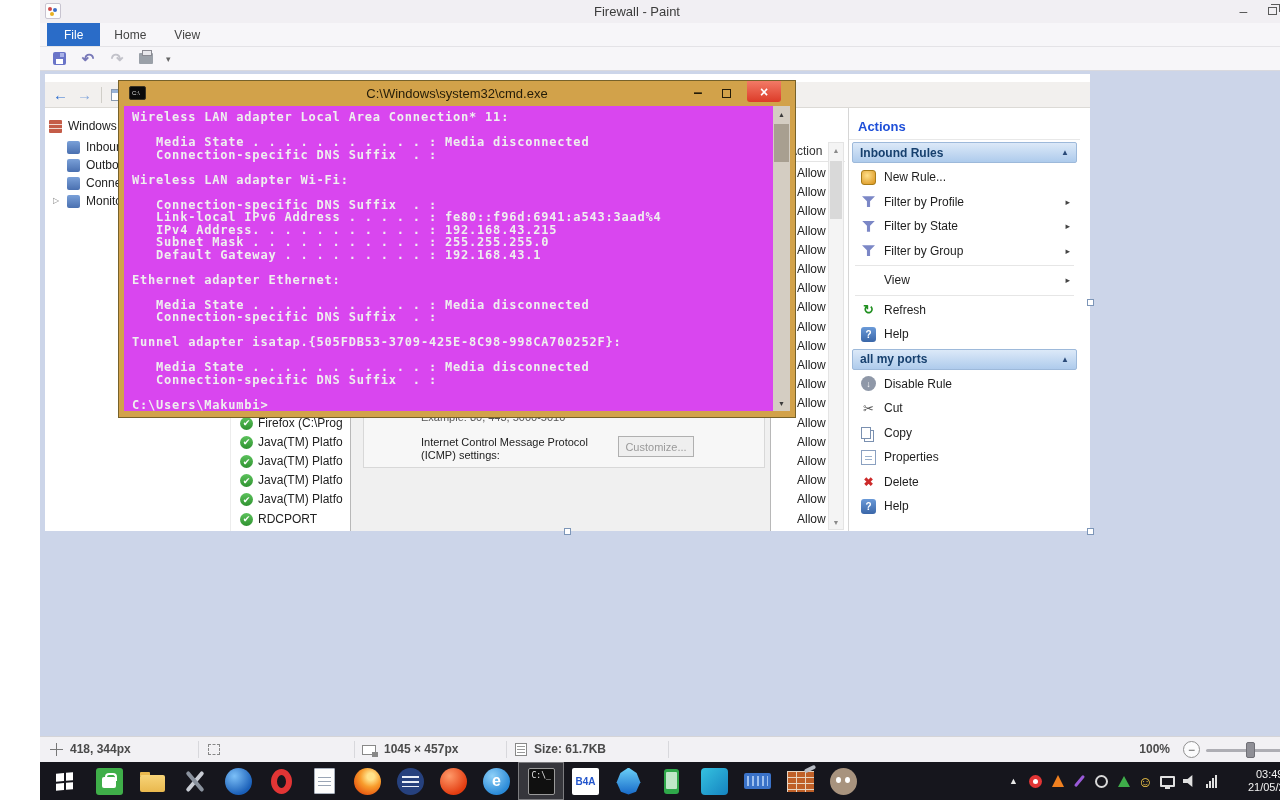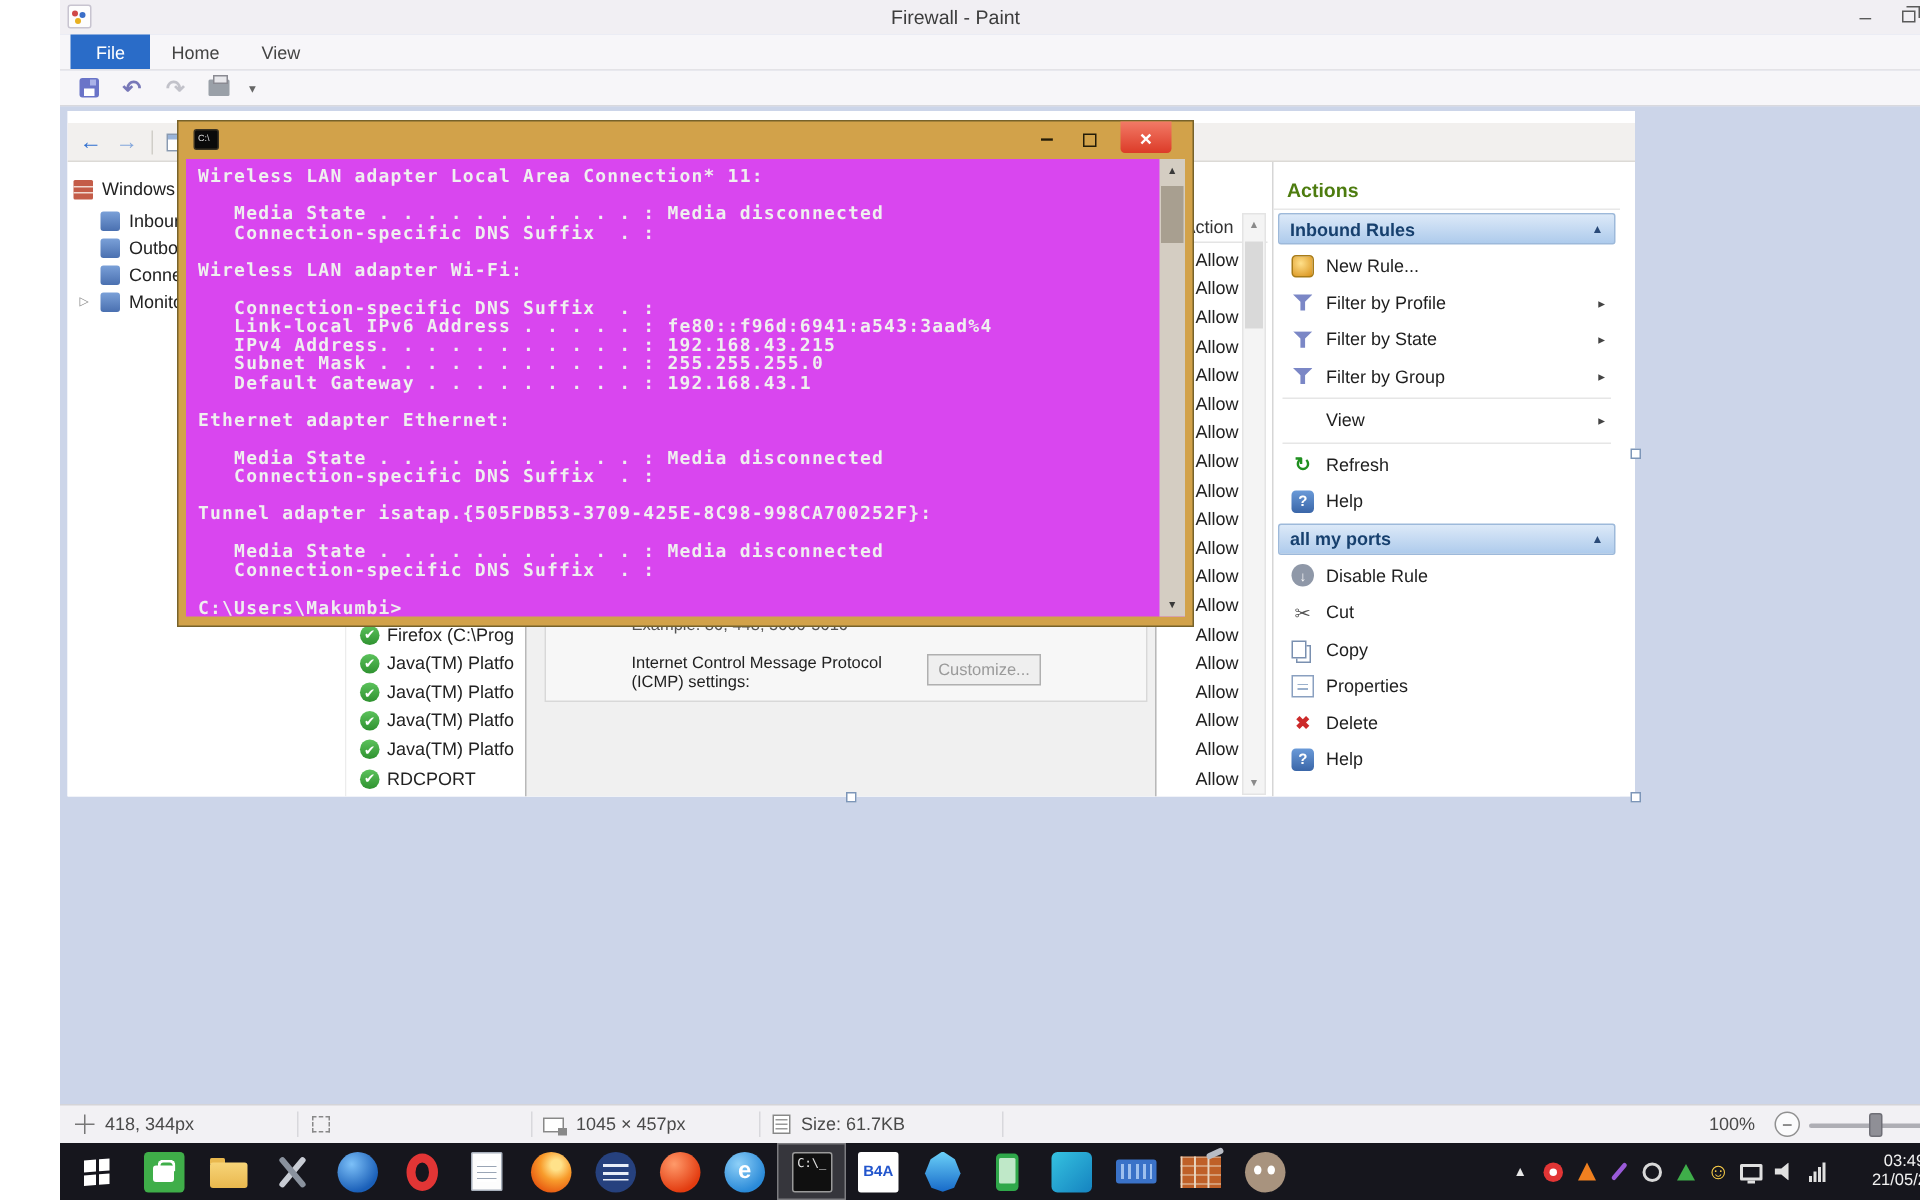--- a/index.html
+++ b/index.html
@@ -32,21 +32,21 @@
   .ic-redo { color: #c2c2ca; font-size: 15px; font-weight: bold; }
   .ic-print { width: 14px; height: 11px; background: #9aa0a8; border-radius: 1px; position: relative; }
   .ic-print::before { content: ""; position: absolute; left: 3px; top: -3px; width: 8px; height: 4px; background: #e8e8ec; border: 1px solid #8a8a92; }
   .qat-chevron { color: #666; font-size: 9px; }
 
   .pt-workspace { height: 665px; position: relative; background: #ccd5e9; overflow: hidden; }
   .canvas { position: absolute; left: 5px; top: 3px; width: 1045px; height: 457px; background: #fff; overflow: hidden; }
   .handle { position: absolute; width: 7px; height: 7px; background: #fff; border: 1px solid #7d96b8; z-index: 20; }
 
   .statusbar { height: 26px; background: #f2f1f4; border-top: 1px solid #d4d4d8; position: relative; font-size: 12px; color: #4a4a4a; }
-  .sb-text { position: absolute; top: 0; height: 25px; line-height: 25px; white-space: nowrap; }
+  .sb-text { position: absolute; top: 0; height: 25px; line-height: 25px; white-space: nowrap; font-weight: bold; }
   .sb-sep { position: absolute; top: 4px; bottom: 4px; width: 1px; background: #d8d8dc; }
   .sb-cross { position: absolute; width: 13px; height: 13px; top: 6px; }
   .sb-cross::before { content: ""; position: absolute; left: 6px; top: 0; bottom: 0; width: 1px; background: #777; }
   .sb-cross::after { content: ""; position: absolute; top: 6px; left: 0; right: 0; height: 1px; background: #777; }
   .sb-select { position: absolute; width: 12px; height: 11px; top: 7px; border: 1px dashed #888; }
   .sb-dims { position: absolute; width: 14px; height: 10px; top: 8px; border: 1px solid #888; background: #fff; }
   .sb-dims::after { content: ""; position: absolute; right: -3px; bottom: -3px; width: 6px; height: 5px; background: #888; }
   .sb-file { position: absolute; width: 12px; height: 13px; top: 6px; border: 1px solid #888; background: #fff; }
   .sb-file::before { content: ""; position: absolute; left: 1px; top: 2px; width: 8px; height: 1px; background: #999; box-shadow: 0 3px 0 #999, 0 6px 0 #999; }
   .zoom-btn { position: absolute; top: 4px; width: 17px; height: 17px; border: 1px solid #909090; border-radius: 50%; display: flex; align-items: center; justify-content: center; font-size: 12px; color: #555; background: #fbfbfc; }
@@ -78,21 +78,21 @@
   .rule-row { position: absolute; left: 0; right: 0; height: 19px; }
   .rule-check { position: absolute; left: 9px; top: 3px; width: 13px; height: 13px; border-radius: 50%; background: linear-gradient(#5cc25c, #2f9230); color: #fff; font-size: 9px; display: flex; align-items: center; justify-content: center; }
   .rule-name { position: absolute; left: 27px; top: 2px; font-size: 12px; color: #222; white-space: nowrap; overflow: hidden; width: 96px; }
   .rule-allow { position: absolute; left: 566px; top: 2px; font-size: 12px; color: #222; }
   .list-scroll { position: absolute; right: 1px; top: 34px; bottom: 1px; width: 16px; background: #f4f4f4; border: 1px solid #e4e4e4; }
   .ls-up, .ls-down { position: absolute; left: 0; right: 0; height: 14px; font-size: 7px; color: #8a8a8a; display: flex; align-items: center; justify-content: center; }
   .ls-up { top: 0; } .ls-down { bottom: 0; }
   .ls-thumb { position: absolute; left: 1px; right: 1px; top: 18px; height: 58px; background: #d9d9d9; }
 
   .fw-actions { position: absolute; left: 803px; top: 34px; width: 232px; bottom: 0; background: #fff; border-left: 1px solid #d6d6d6; padding-top: 6px; }
-  .ap-title { height: 26px; display: flex; align-items: center; padding-left: 9px; font-size: 13px; font-weight: bold; color: #4d7c0f; border-bottom: 1px solid #e8e8e8; }
+  .ap-title { height: 26px; display: flex; align-items: center; padding-left: 9px; font-size: 13px; font-weight: bold; color: #1d4ed8; border-bottom: 1px solid #e8e8e8; }
   .ap-header { height: 21px; margin: 2px 3px; padding: 0 7px; display: flex; align-items: center; background: linear-gradient(#dce9f8, #aecbec); border: 1px solid #9db9da; border-radius: 2px; font-size: 12px; font-weight: bold; color: #17406e; }
   .ap-header .hdr-chevron { margin-left: auto; font-size: 8px; color: #2a4a78; }
   .ap-item { height: 24.5px; display: flex; align-items: center; gap: 8px; padding-left: 12px; font-size: 12px; color: #1e1e1e; }
   .ap-label { white-space: nowrap; }
   .ap-arrow { margin-left: auto; padding-right: 10px; color: #444; font-size: 9px; }
   .ap-sep { height: 1px; background: #e6e6e6; margin: 2px 6px; }
   .ai { width: 15px; height: 15px; position: relative; flex: none; display: flex; align-items: center; justify-content: center; }
   .ai-new-rule { background: radial-gradient(circle at 40% 35%, #ffe08a, #d89018); border: 1px solid #a87c18; border-radius: 3px; }
   .ai-funnel::before { content: ""; position: absolute; left: 1px; top: 2px; width: 13px; height: 11px; background: #7b87c6; clip-path: polygon(0 0, 100% 0, 62% 45%, 62% 100%, 38% 100%, 38% 45%); }
   .ai-refresh::before { content: "↻"; color: #1f8f1f; font-weight: bold; font-size: 13px; }
@@ -429,20 +429,21 @@
         <div class="dlg-icmp">
           <div>Internet Control Message Protocol</div>
           <div>(ICMP) settings:</div>
         </div>
         <div class="dlg-customize">Customize...</div>
       </div>
 
       <div class="cmd">
         <div class="cmd-titlebar">
           <span class="cmd-icon">C:\</span>
+          <span class="cmd-title">C:\Windows\system32\cmd.exe</span>
           <span class="cmd-btn cmd-min">–</span>
           <span class="cmd-btn cmd-max">
               <span class="g-box"></span>
             </span>
           <span class="cmd-btn cmd-close">×</span>
         </div>
         <div class="cmd-body">
           <pre class="cmd-out">Wireless LAN adapter Local Area Connection* 11:
 
    Media State . . . . . . . . . . . : Media disconnected

